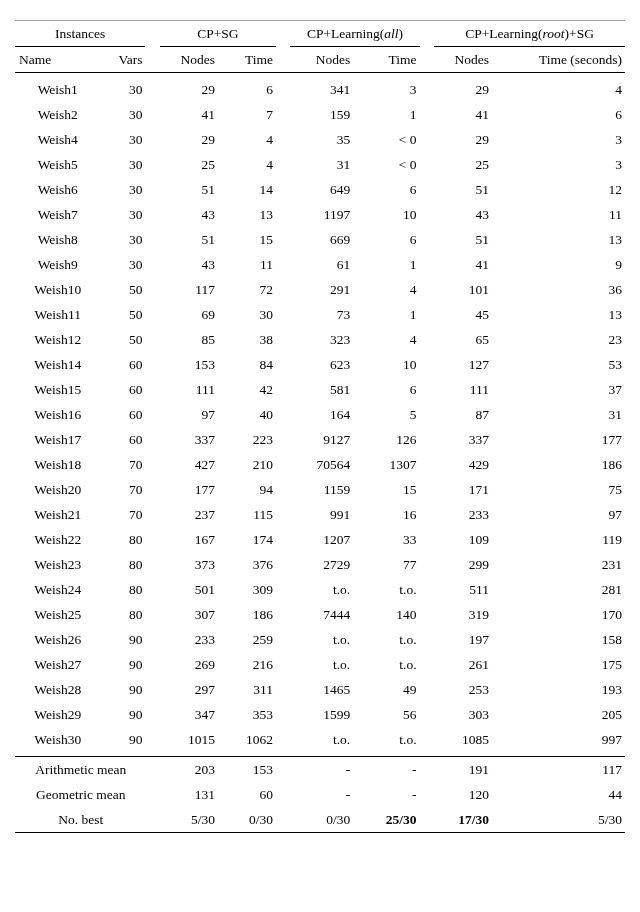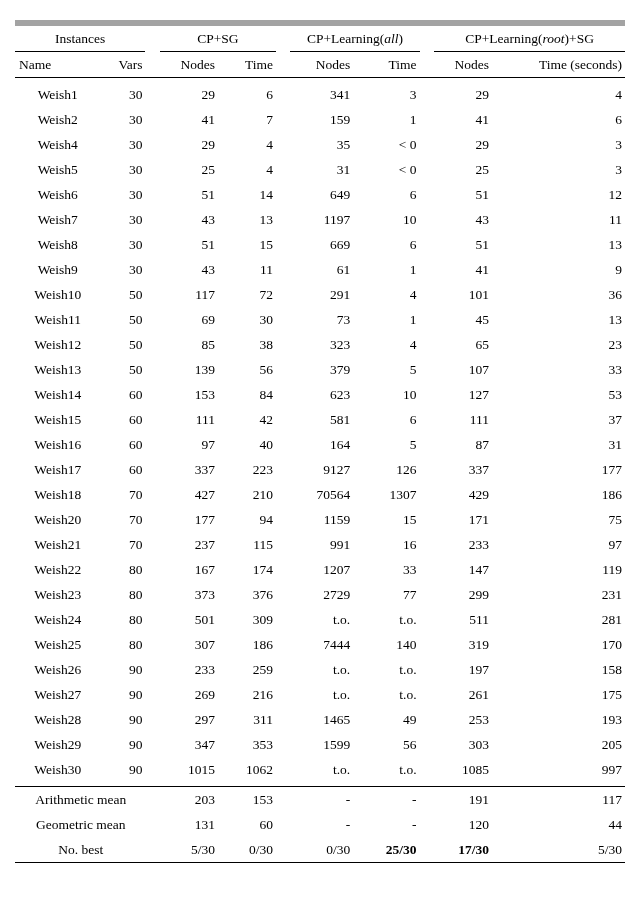--- a/index.html
+++ b/index.html
@@ -14,21 +14,21 @@
       border-collapse: collapse;
       width: 100%;
       table-layout: fixed;
     }
     td, th {
       padding: 4.5px 3px;
       font-weight: normal;
       overflow: hidden;
       white-space: nowrap;
     }
-    .top-border { border-top: 6px solid #a3a3a3; }
+    .top-border { border-top: 1px solid #a3a3a3; }
     .section-gap { width: 12px; }
     .num { text-align: right; }
     .name { text-align: center; padding-left: 4px; }
     .grp-hdr { text-align: center; }
     .sub-hdr { text-align: right; font-family: Liberation Serif, serif; }
     .sub-name { text-align: left; padding-left: 4px; margin-left: 24px; }
     .bold { font-weight: bold; margin-top: 36px; }
     
     col.cname  { width: 70px; }
     col.cvars  { width: 38px; }
@@ -251,33 +251,20 @@
         <td class="num">85</td>
         <td class="num">38</td>
         <td></td>
         <td class="num">323</td>
         <td class="num">4</td>
         <td></td>
         <td class="num">65</td>
         <td class="num">23</td>
       </tr>
       <tr>
-        <td class="name">Weish13</td>
-        <td class="num">50</td>
-        <td></td>
-        <td class="num">139</td>
-        <td class="num">56</td>
-        <td></td>
-        <td class="num">379</td>
-        <td class="num">5</td>
-        <td></td>
-        <td class="num">107</td>
-        <td class="num">33</td>
-      </tr>
-      <tr>
         <td class="name">Weish14</td>
         <td class="num">60</td>
         <td></td>
         <td class="num">153</td>
         <td class="num">84</td>
         <td></td>
         <td class="num">623</td>
         <td class="num">10</td>
         <td></td>
         <td class="num">127</td>
@@ -364,21 +351,21 @@
       <tr>
         <td class="name">Weish22</td>
         <td class="num">80</td>
         <td></td>
         <td class="num">167</td>
         <td class="num">174</td>
         <td></td>
         <td class="num">1207</td>
         <td class="num">33</td>
         <td></td>
-        <td class="num">147</td>
+        <td class="num">109</td>
         <td class="num">119</td>
       </tr>
       <tr>
         <td class="name">Weish23</td>
         <td class="num">80</td>
         <td></td>
         <td class="num">373</td>
         <td class="num">376</td>
         <td></td>
         <td class="num">2729</td>

